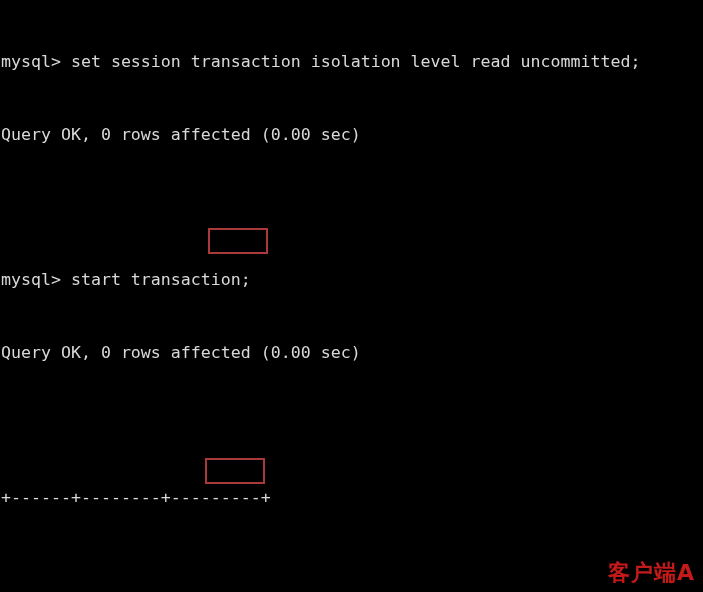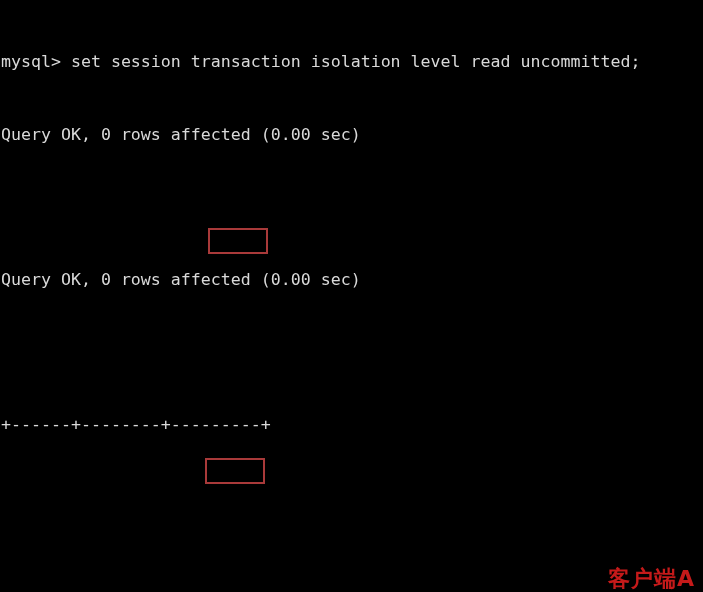--- a/index.html
+++ b/index.html
@@ -55,39 +55,40 @@
   }
   #hl-2 {
     left: 205px;
     top: 458px;
     width: 60px;
     height: 26px;
   }
   #watermark {
     position: absolute;
     right: 8px;
-    bottom: 0;
+    bottom: 6px;
     color: #c51a1a;
     font-size: 22px;
     line-height: 26px;
     font-family: "DejaVu Sans", "Liberation Sans", sans-serif;
     font-weight: 600;
     letter-spacing: 1px;
     white-space: pre;
   }
 </style>
 </head>
 <body>
 
 <div id="terminal">
 
   <div class="screen">
     <div class="line">mysql&gt; set session transaction isolation level read uncommitted;</div>
     <div class="line">Query OK, 0 rows affected (0.00 sec)</div>
     <div class="line blank"></div>
+    <div class="line">mysql&gt; start transaction;</div>
     <div class="line">Query OK, 0 rows affected (0.00 sec)</div>
     <div class="line blank"></div>
     <div class="line">+------+--------+---------+</div>
     
     
     
     
     
     
     

